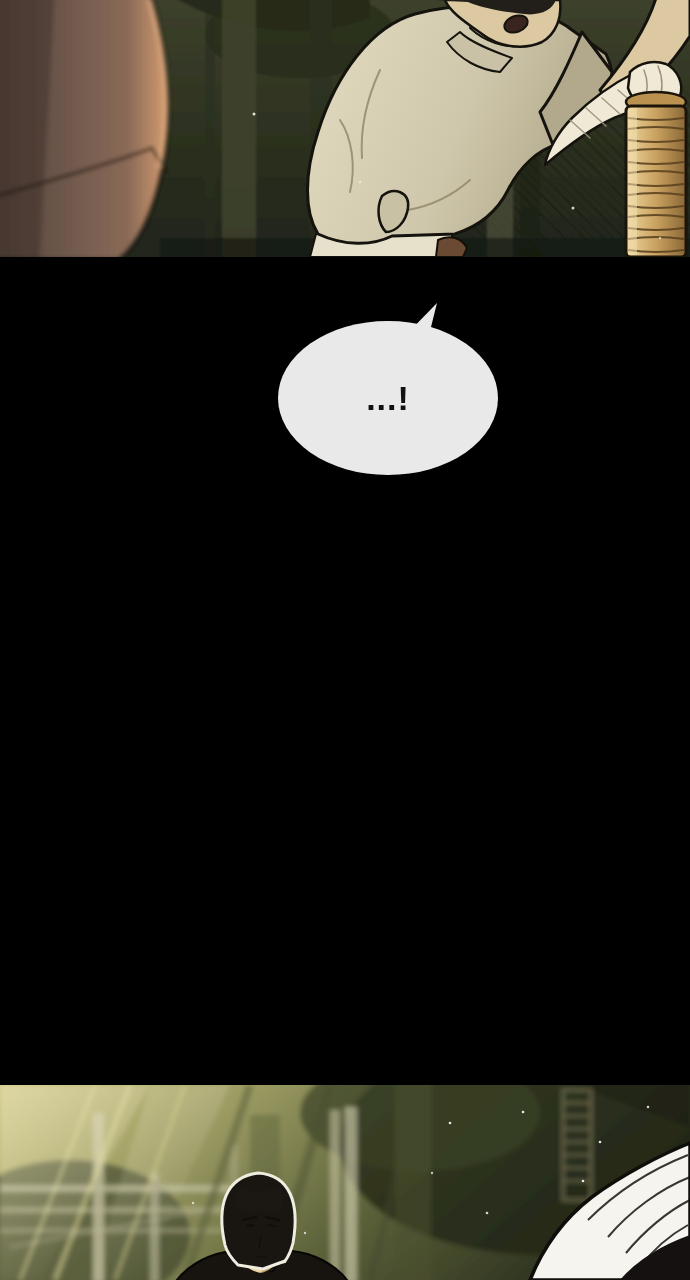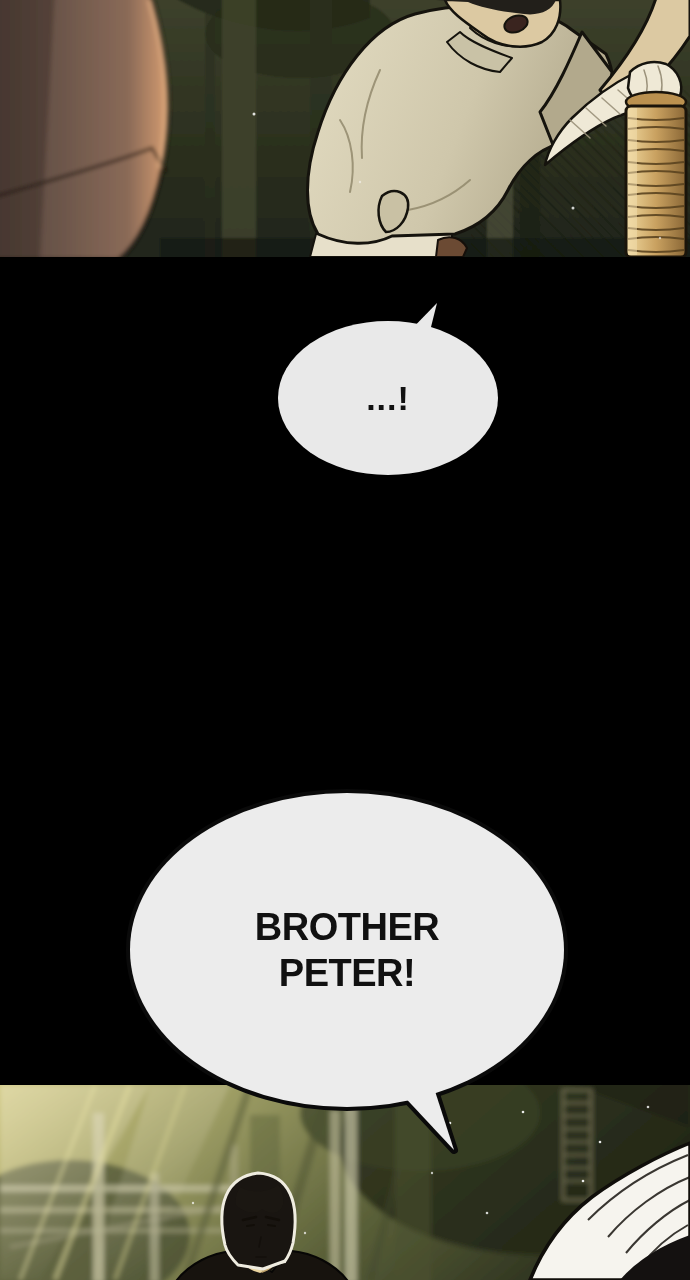--- a/index.html
+++ b/index.html
@@ -215,28 +215,14 @@
   </div>
 
   <div class="bubble" id="bubble-small" style="left:268px;top:293px;width:250px;height:190px;">
     <svg width="250" height="190" viewBox="0 0 250 190">
       <polygon points="135,45 169,10 158,54" fill="#e9e9e9"></polygon>
       <ellipse cx="120" cy="105" rx="110" ry="77" fill="#e9e9e9"></ellipse>
     </svg>
     <div class="bubble-text" id="bubble-small-text">...!</div>
   </div>
 
-  <div class="bubble" id="bubble-large" style="left:116px;top:781px;width:462px;height:396px;">
-    <svg width="462" height="396" viewBox="0 0 462 396">
-
-      <ellipse cx="231" cy="169" rx="217" ry="157" fill="none" stroke="#0a0a0a" stroke-width="8"></ellipse>
-      <polygon points="282,309 318,307 338,369" fill="none" stroke="#0a0a0a" stroke-width="8" stroke-linejoin="round"></polygon>
-
-      <polygon points="282,309 318,307 338,369" fill="#ececec"></polygon>
-      <ellipse cx="231" cy="169" rx="217" ry="157" fill="#ececec"></ellipse>
-    </svg>
-    <div class="bubble-text" id="bubble-large-text">
-      <span>BROTHER</span>
-      <span>PETER!</span>
-    </div>
-  </div>
 
 </div>
 
 </body></html>

